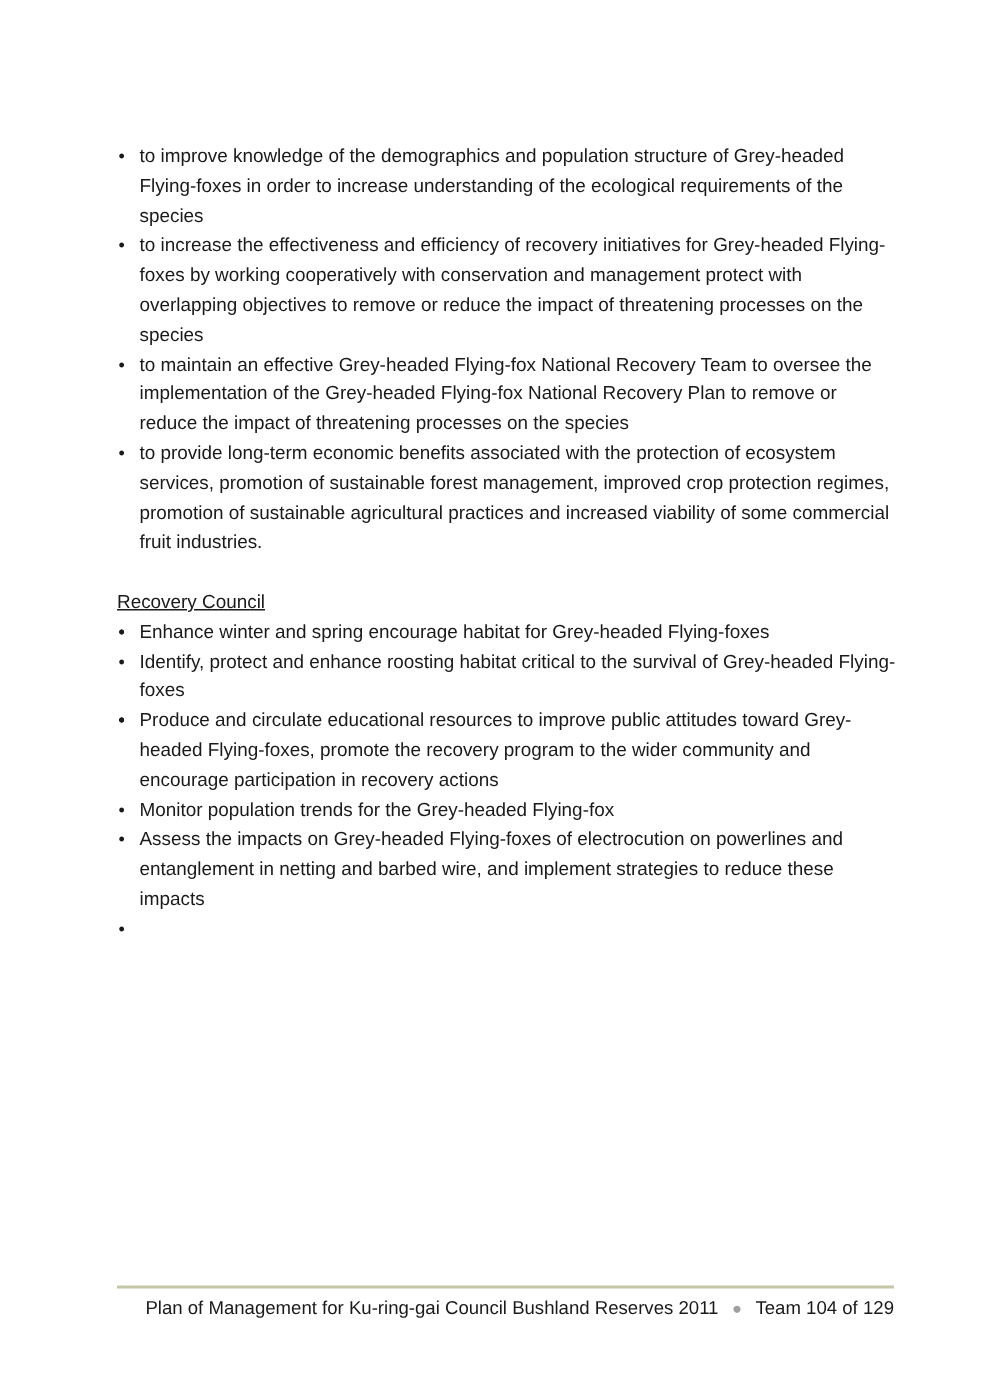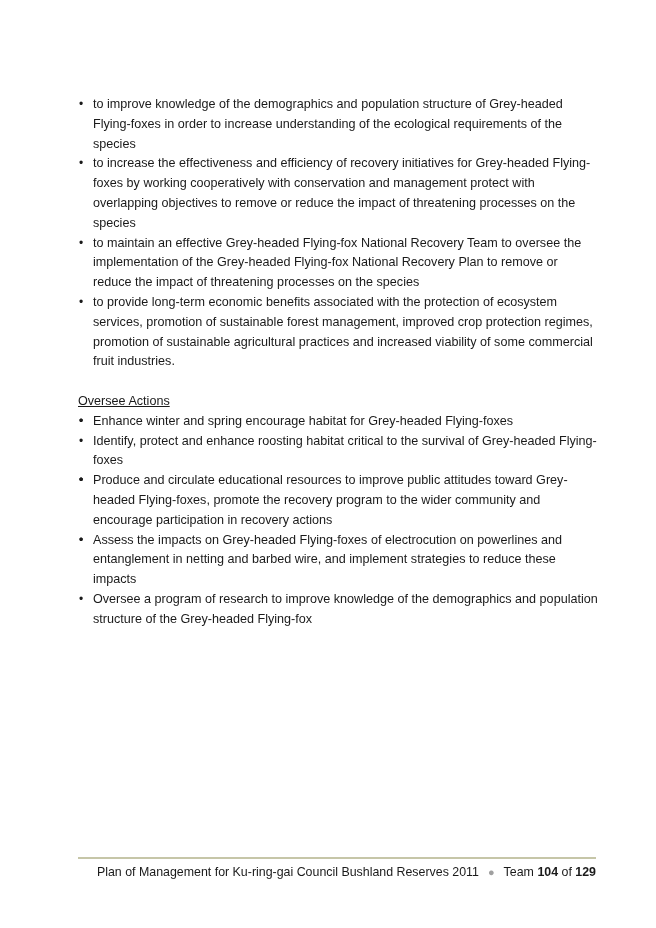--- a/index.html
+++ b/index.html
@@ -8,45 +8,45 @@
   .page { position: absolute; left: 0; top: 0; width: 656px; height: 928px; background: #fff; }
   .content { position: absolute; left: 78px; top: 95px; width: 520px; font-size: 12.6px; line-height: 19.8px; }
   ul.bullets { list-style: none; margin: 0; padding: 0; }
   ul.bullets li { position: relative; padding-left: 15px; margin: 0; }
   ul.bullets li .dot { position: absolute; left: 1px; top: 0; font-size: 12px; }
   .gap { height: 19.8px; }
   .heading { text-decoration: underline; margin: 0; }
   .footer-rule { position: absolute; left: 78px; top: 857px; width: 518px; height: 2px; background: #c6c6a8; }
   .footer { position: absolute; right: 60px; top: 865px; font-size: 12.4px; color: #1a1a1a; white-space: nowrap; }
   .footer .sep { color: #a0a0a0; margin: 0 9px; font-size: 11px; }
-  .footer b { font-weight: bold; }
+  .footer b { font-weight: normal; }
 </style>
 </head>
 <body>
 
 <div class="page">
   <div class="content">
     <ul class="bullets">
       <li><span class="dot">•</span><span>to improve knowledge of the demographics and population structure of Grey-headed Flying-foxes in order to increase understanding of the ecological requirements of the species</span></li>
       <li><span class="dot">•</span><span>to increase the effectiveness and efficiency of recovery initiatives for Grey-headed Flying-foxes by working cooperatively with conservation and management protect with overlapping objectives to remove or reduce the impact of threatening processes on the species</span></li>
       <li><span class="dot">•</span><span>to maintain an effective Grey-headed Flying-fox National Recovery Team to oversee the implementation of the Grey-headed Flying-fox National Recovery Plan to remove or reduce the impact of threatening processes on the species</span></li>
       <li><span class="dot">•</span><span>to provide long-term economic benefits associated with the protection of ecosystem services, promotion of sustainable forest management, improved crop protection regimes, promotion of sustainable agricultural practices and increased viability of some commercial fruit industries.</span></li>
     </ul>
     <div class="gap"></div>
-    <p class="heading">Oversee Actions</p>
+    <p class="heading">Recovery Council</p>
     <ul class="bullets">
       <li><span class="dot">•</span></li>
       <li><span class="dot">•</span><span>Enhance winter and spring encourage habitat for Grey-headed Flying-foxes</span></li>
       <li><span class="dot">•</span><span>Identify, protect and enhance roosting habitat critical to the survival of Grey-headed Flying-foxes</span></li>
       <li><span class="dot">•</span></li>
       <li><span class="dot">•</span></li>
       <li><span class="dot">•</span><span>Produce and circulate educational resources to improve public attitudes toward Grey-headed Flying-foxes, promote the recovery program to the wider community and encourage participation in recovery actions</span></li>
+      <li><span class="dot">•</span><span>Monitor population trends for the Grey-headed Flying-fox</span></li>
+      <li><span class="dot">•</span><span>Assess the impacts on Grey-headed Flying-foxes of electrocution on powerlines and entanglement in netting and barbed wire, and implement strategies to reduce these impacts</span></li>
       <li><span class="dot">•</span></li>
-      <li><span class="dot">•</span><span>Assess the impacts on Grey-headed Flying-foxes of electrocution on powerlines and entanglement in netting and barbed wire, and implement strategies to reduce these impacts</span></li>
-      <li><span class="dot">•</span><span>Oversee a program of research to improve knowledge of the demographics and population structure of the Grey-headed Flying-fox</span></li>
     </ul>
   </div>
 
   <div class="footer-rule"></div>
   <div class="footer">
     <span>Plan of Management for Ku-ring-gai Council Bushland Reserves 2011</span><span class="sep">●</span><span>Team</span> <b>104</b> <span>of</span> <b>129</b>
   </div>
 </div>
 
 </body></html>

